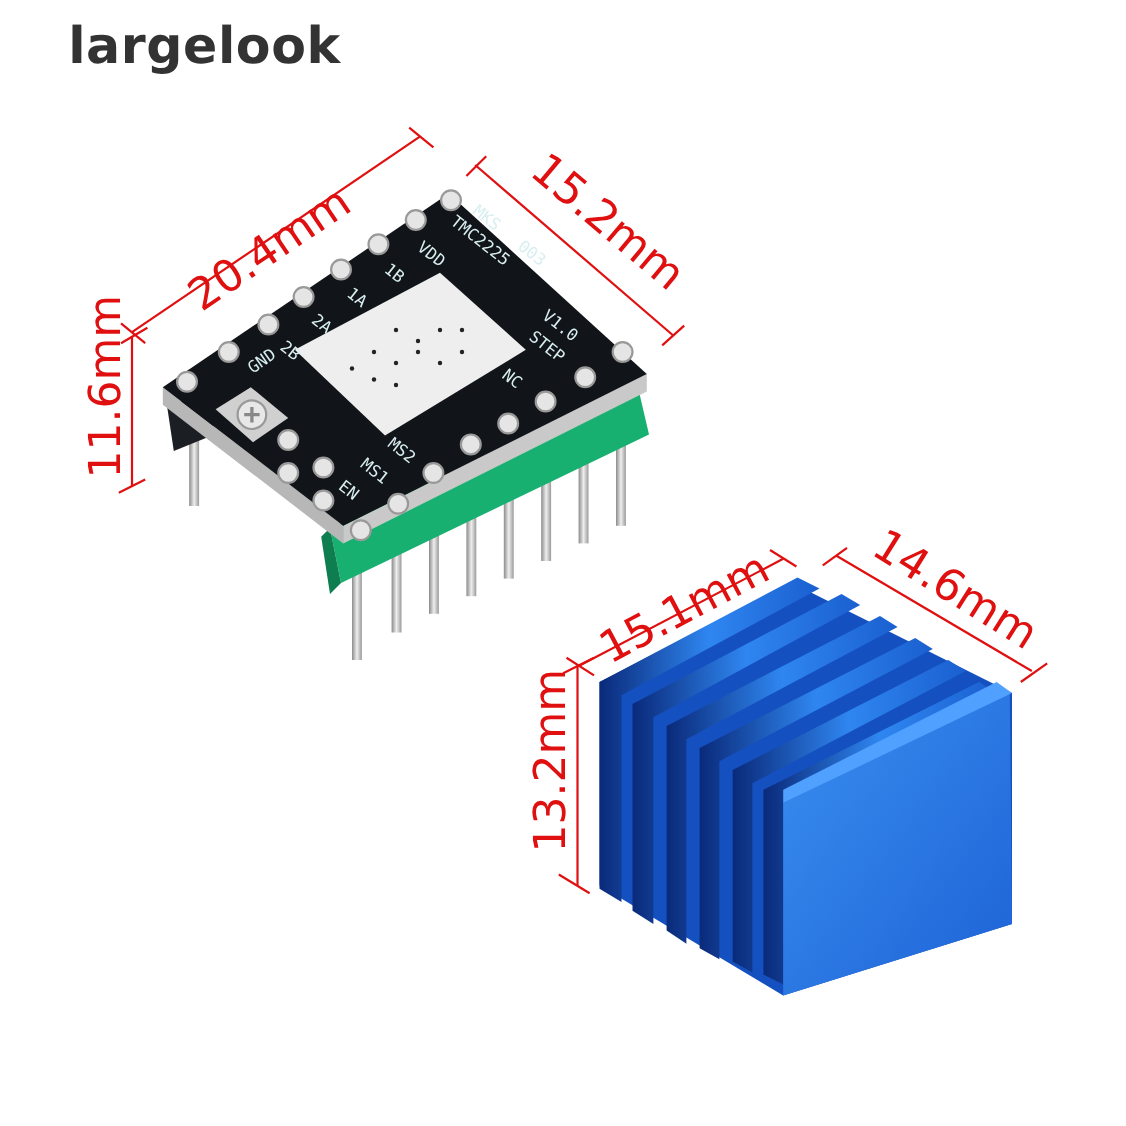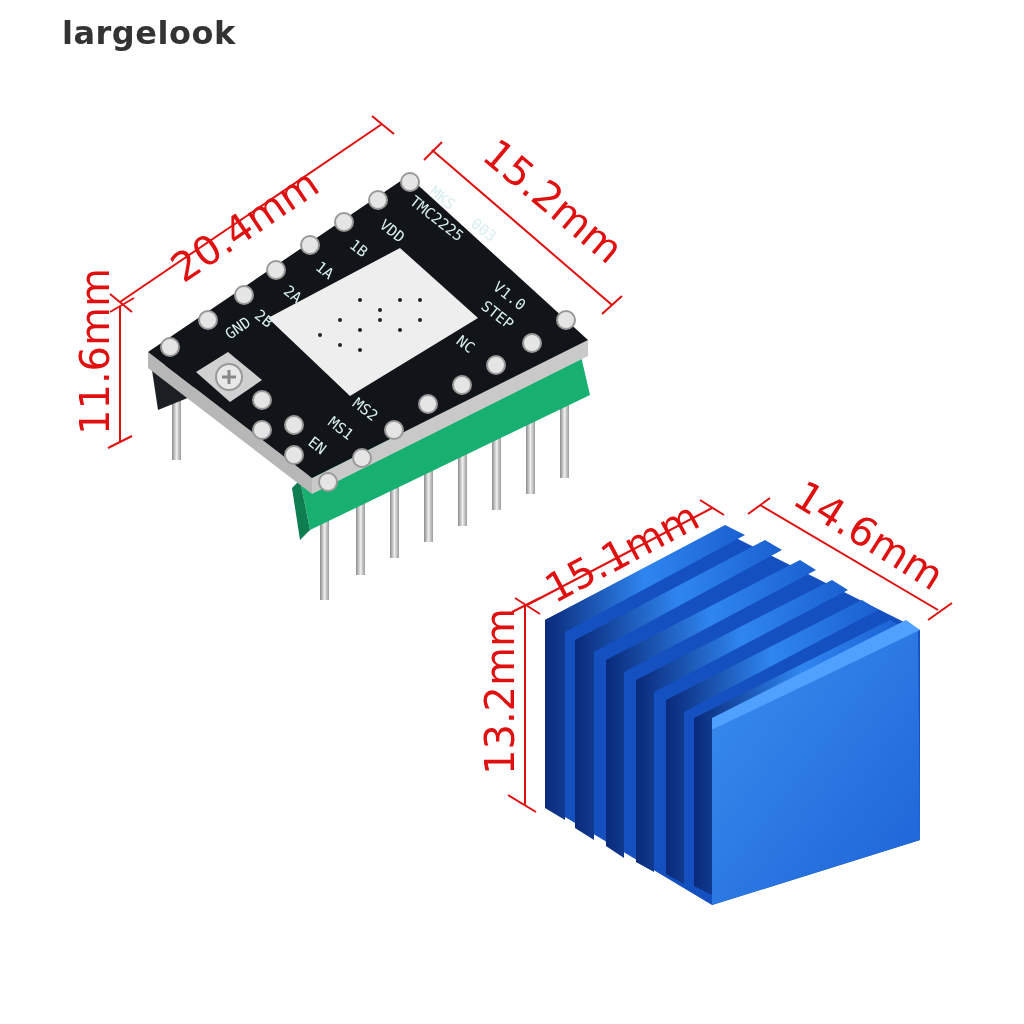--- a/index.html
+++ b/index.html
@@ -1,17 +1,17 @@
 <!DOCTYPE html>
 <html><head>
 <meta charset="utf-8">
 <style>
   html,body{margin:0;padding:0;background:#fff;}
   body{width:1024px;height:1024px;position:relative;overflow:hidden;font-family:"DejaVu Sans",sans-serif;}
-  .brand{position:absolute;left:62px;top:14px;font-size:32px;font-weight:bold;color:#333;letter-spacing:0.5px;font-family:"DejaVu Sans",sans-serif;}
+  .brand{position:absolute;left:62px;top:14px;font-size:46px;font-weight:bold;color:#333;letter-spacing:0.5px;font-family:"DejaVu Sans",sans-serif;}
   svg.scene{position:absolute;left:0;top:0;}
   .dim{fill:#e01010;font-family:"DejaVu Sans",sans-serif;font-size:40px;}
   .silk{fill:#d8eef0;font-family:"DejaVu Sans Mono",monospace;font-size:15px;}
 </style>
 </head>
 <body>
 
 <div class="brand">largelook</div>
 
 <svg class="scene" width="1024" height="1024" viewBox="0 0 1024 1024">

